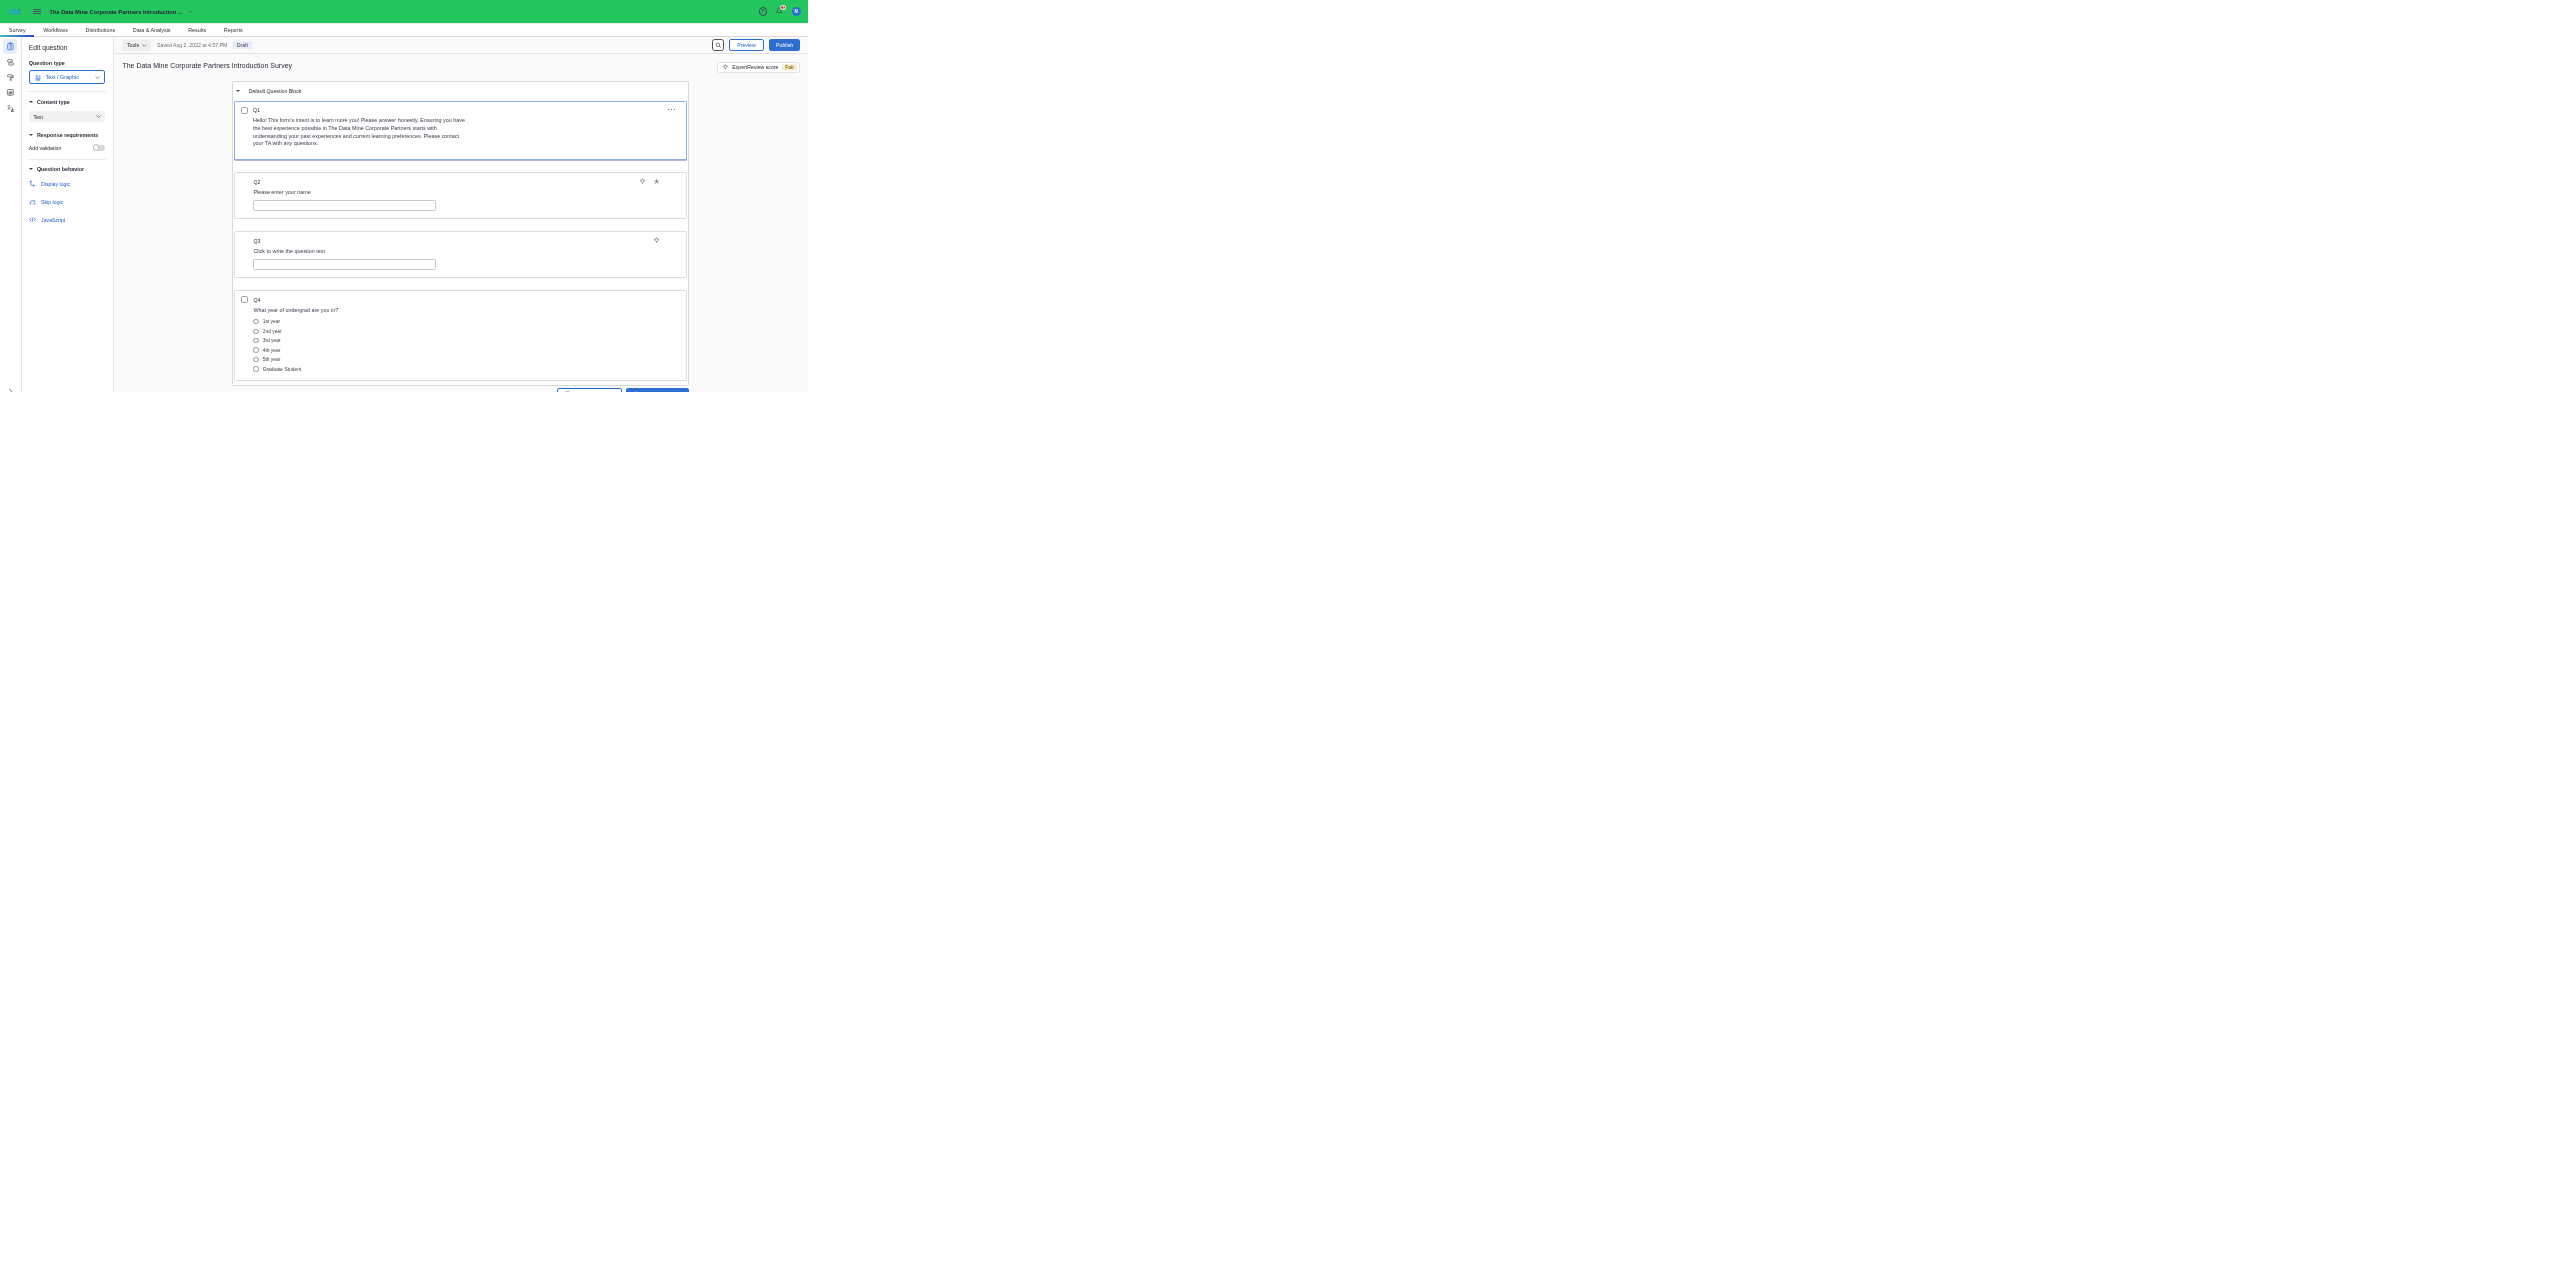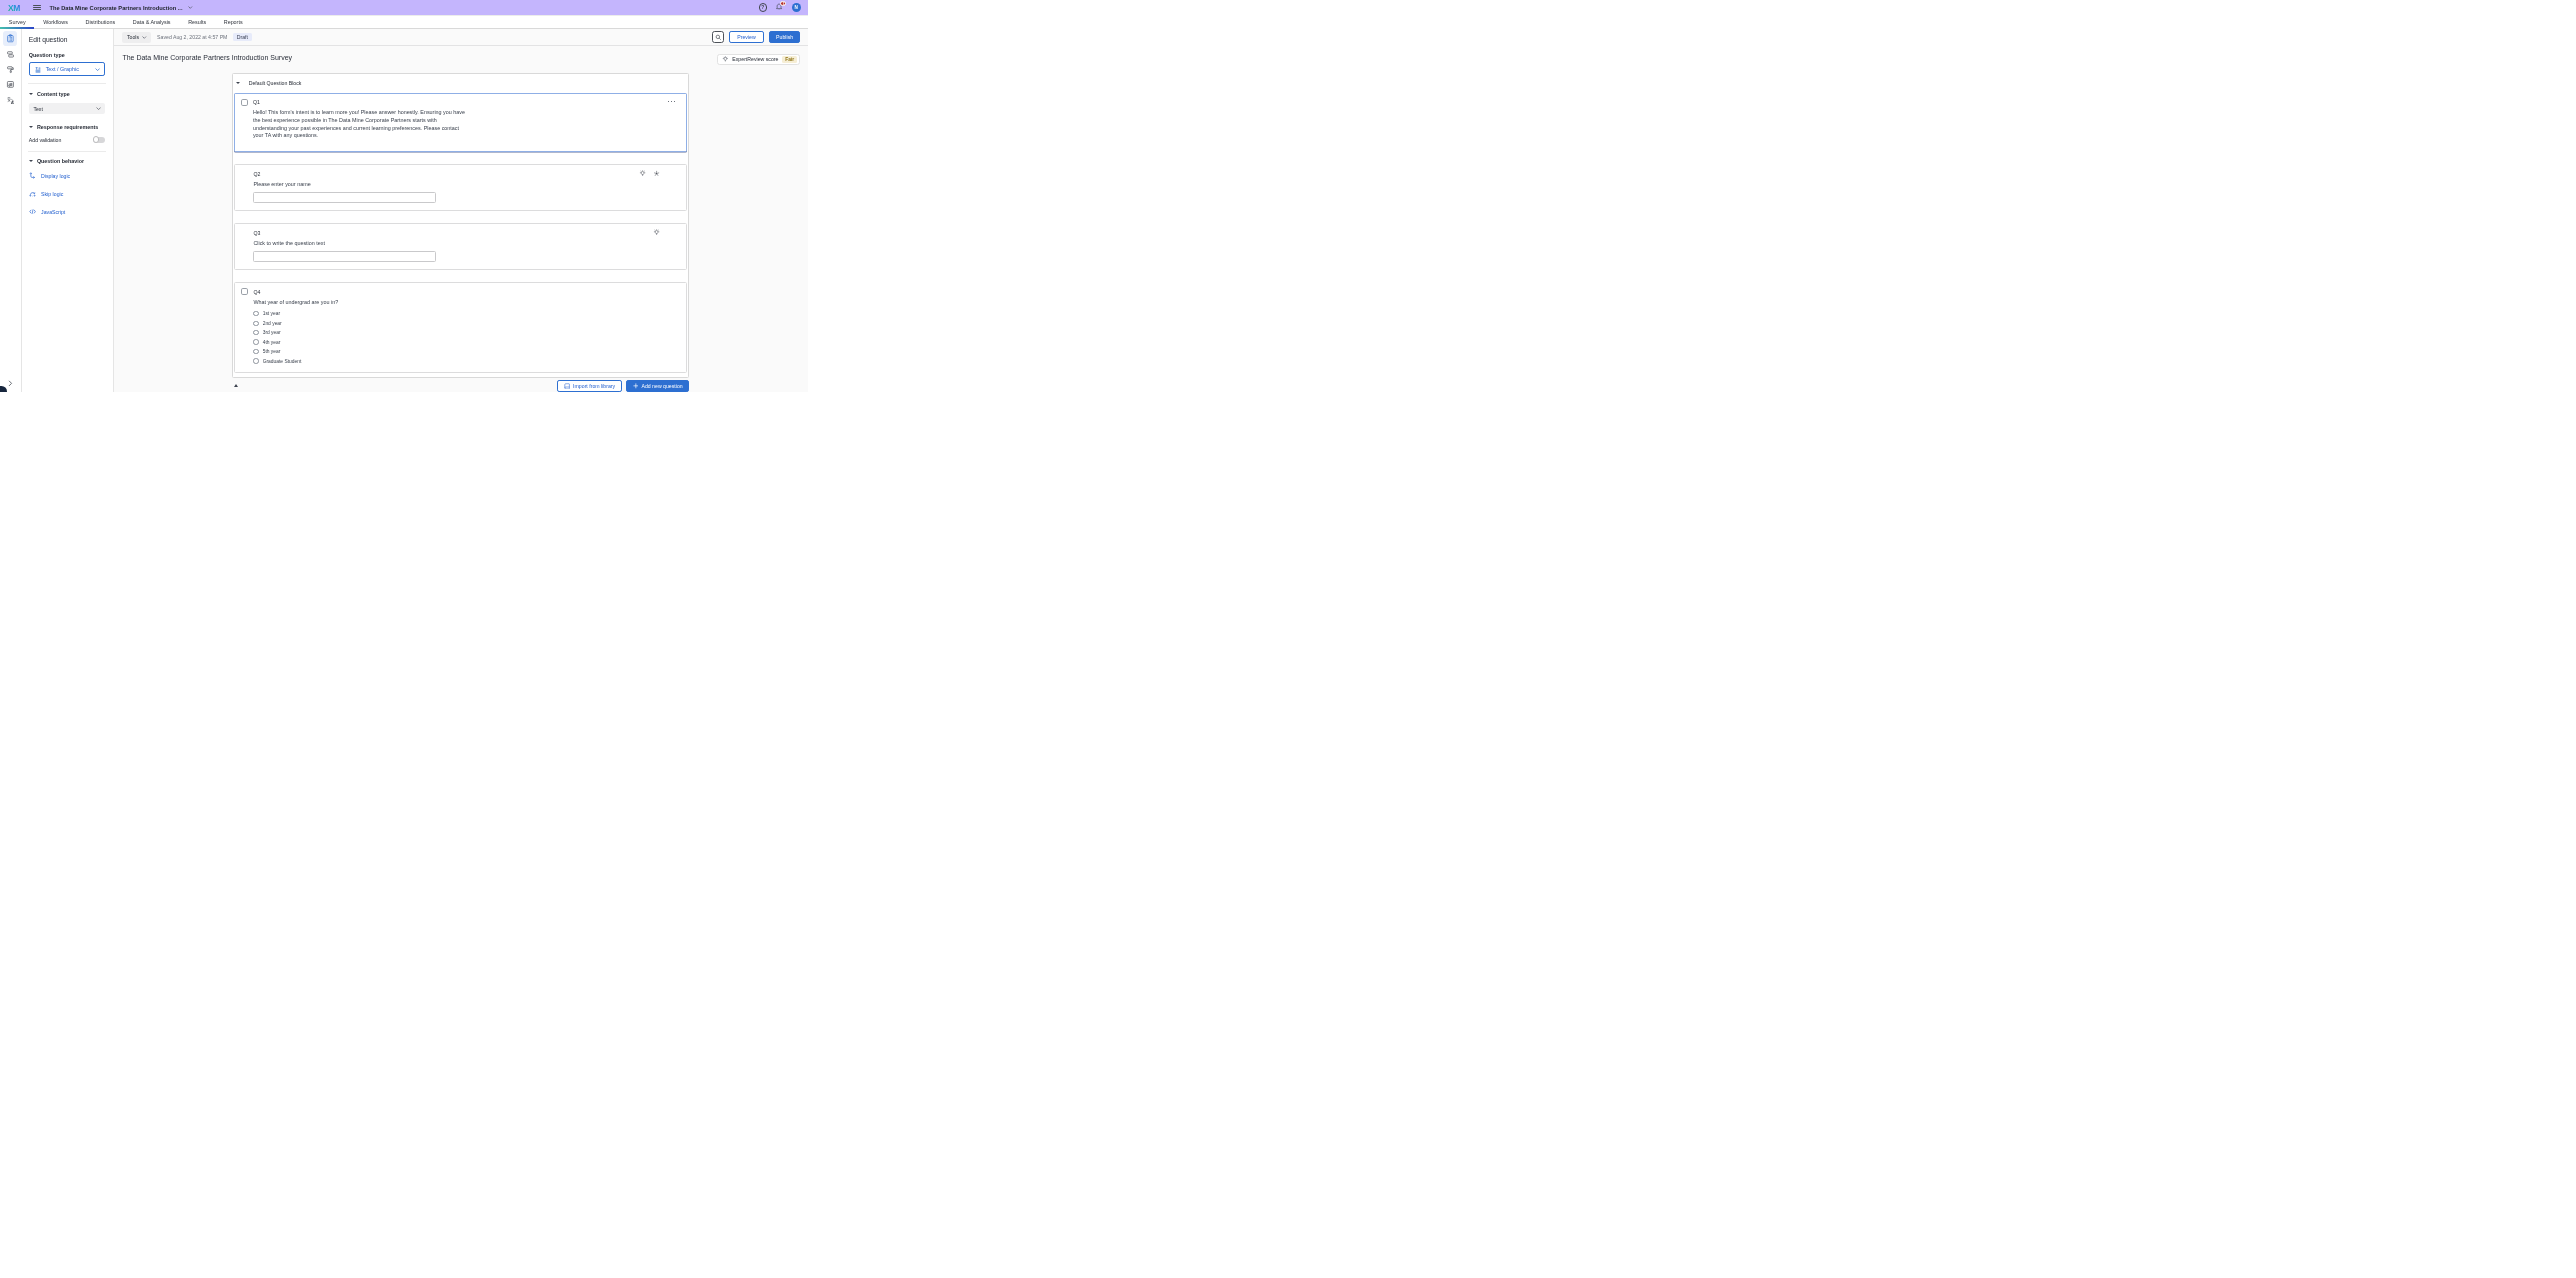--- a/index.html
+++ b/index.html
@@ -7,22 +7,22 @@
   body {
     width:808px; height:392px; overflow:hidden;
     font-family:"Liberation Sans", sans-serif;
     background:#ffffff; color:#272c36;
     -webkit-font-smoothing:antialiased;
   }
   [data-interactable="true"] { cursor:pointer; }
   svg { display:block; }
 
   
-  .header { height:16px; display:flex; align-items:center; padding:0 7.2px 0 8.2px;
-            background:#c4b5fd; border-bottom:0.5px solid #ececec; }
+  .header { height:24px; display:flex; align-items:center; padding:0 7.2px 0 8.2px;
+            background:#22c55e; border-bottom:0.5px solid #ececec; }
   .hamburger { margin-left:11.3px; }
   .hamburger div { width:7.2px; height:1.1px; background:#4a4f57; border-radius:0.5px; margin:1.3px 0; }
   .doc-title { margin-left:8.8px; font-size:5.7px; font-weight:700; color:#22262e;
                display:flex; align-items:center; gap:5.7px; }
   .header-right { margin-left:auto; display:flex; align-items:center; gap:8.2px; }
   .help-icon { width:8.2px; height:8.2px; border:0.8px solid #40454e; border-radius:50%;
                display:flex; align-items:center; justify-content:center;
                font-size:4.9px; font-weight:700; color:#40454e; }
   .bell-wrap { position:relative; }
   .bell-badge { position:absolute; top:-2.6px; right:-3.1px; min-width:5.7px; height:5.7px;

